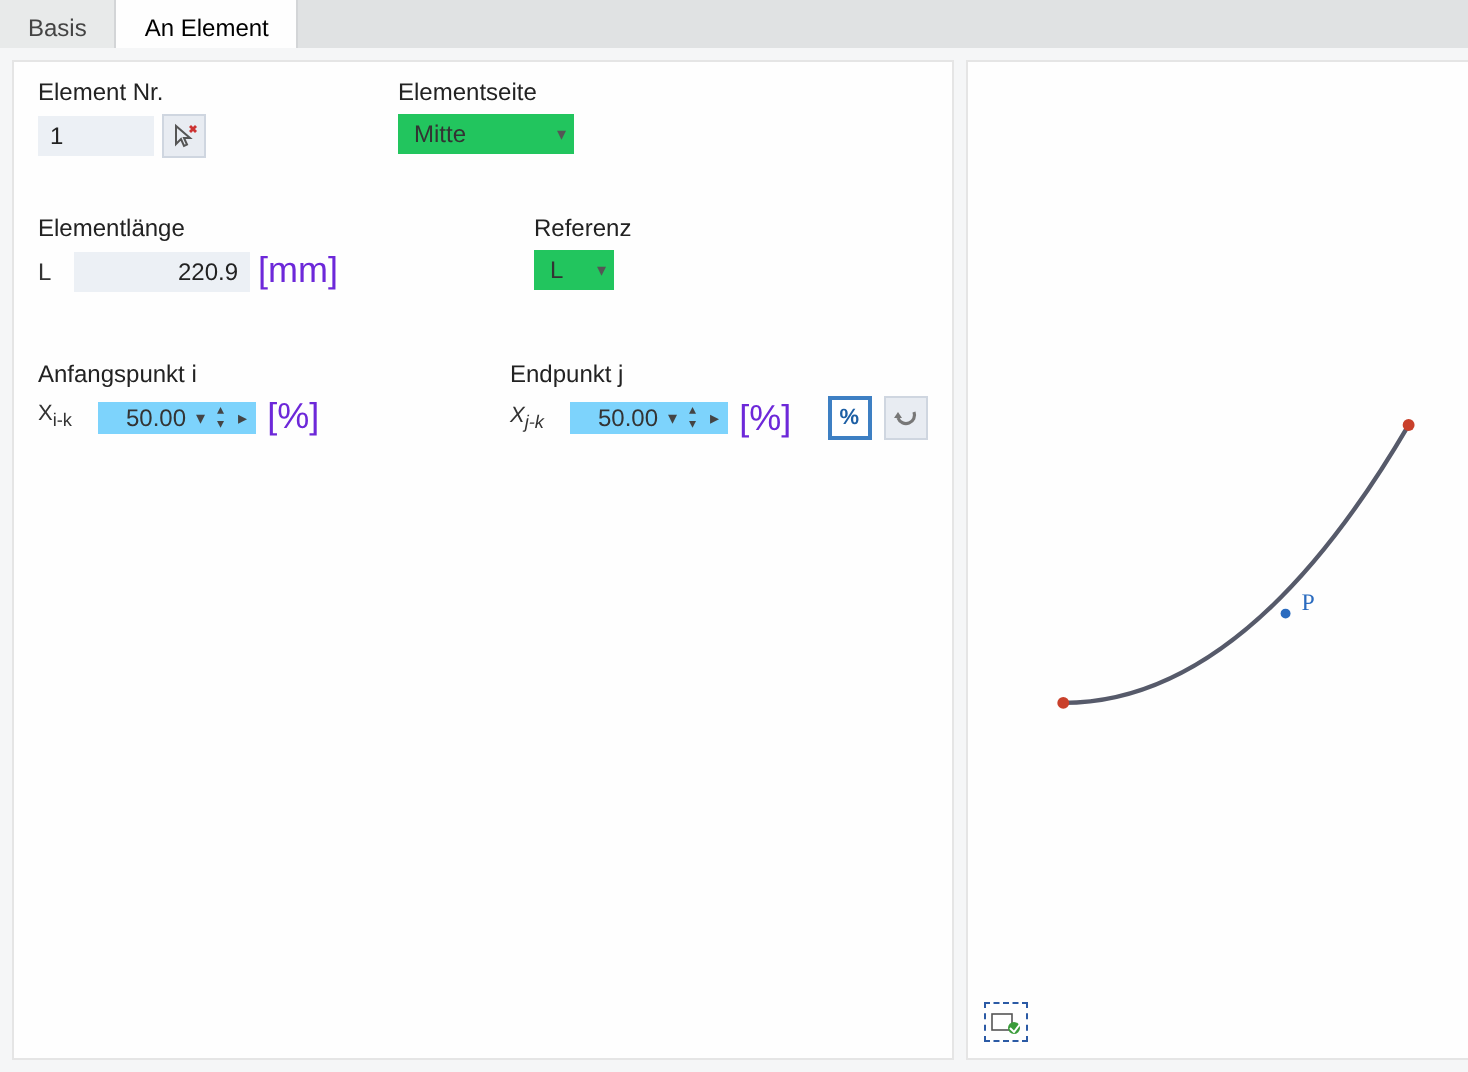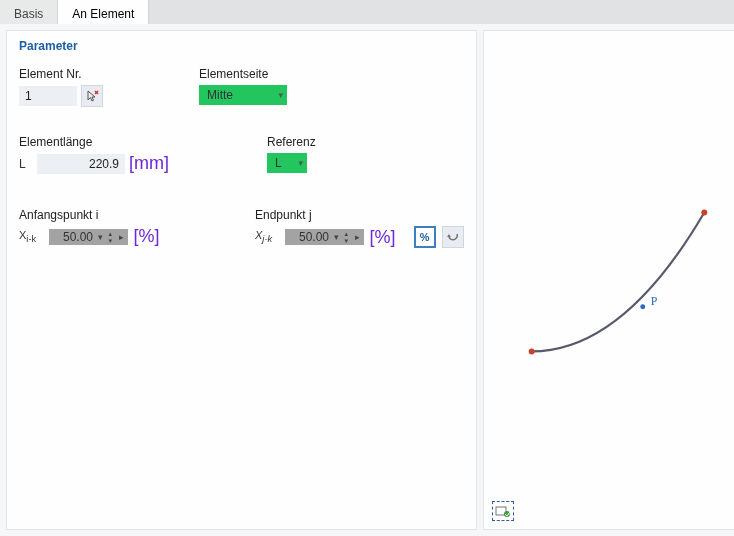--- a/index.html
+++ b/index.html
@@ -100,21 +100,21 @@
     gap: 6px;
     cursor: pointer;
   }
   .select .chev { font-size: 9px; color: #555; }
   .select.w88 { width: 88px; justify-content: space-between; }
   .select.w40 { width: 40px; justify-content: space-between; }
   .spacer-v { height: 22px; }
   .unit { color: #6d28d9; font-size: 18px; }
   .spinner {
     display: flex; align-items: center;
-    background: #a3a3a3;
+    background: #7dd3fc;
     height: 16px;
     padding-left: 6px;
   }
   .spinner .val { width: 40px; font-size: 12px; text-align: right; padding-right: 2px; }
   .spinner .chev-down { font-size: 9px; color: #444; padding: 0 3px; cursor: pointer; }
   .spinner .updown { display: flex; flex-direction: column; font-size: 7px; line-height: 7px; color: #444; padding: 0 3px; cursor: pointer; }
   .spinner .tri-right { font-size: 9px; color: #444; padding: 0 4px; cursor: pointer; }
   .row2 { display: flex; align-items: center; gap: 6px; }
   .preview-svg { width: 100%; height: 100%; }
   .corner-icon-wrap {
@@ -129,21 +129,20 @@
 </head>
 <body>
 
 <div class="tabstrip">
   <div class="tab">Basis</div>
   <div class="tab active">An Element</div>
 </div>
 
 <div class="content">
   <div class="left-panel">
-    <div class="section-title">Parameter</div>
 
     <div class="row">
       <div class="field-group">
         <div class="label">Element Nr.</div>
         <div class="hline">
           <input class="num-input" value="1" style="">
           <div class="icon-btn" title="Element auswählen">
             <svg width="14" height="14" viewBox="0 0 14 14">
               <path d="M3 2 L3 11 L5.5 8.5 L7 12 L8.5 11.3 L7 8 L10 8 Z" fill="none" stroke="#555" stroke-width="1"></path>
               <line x1="10" y1="2" x2="13" y2="5" stroke="#c33" stroke-width="1.4"></line>

